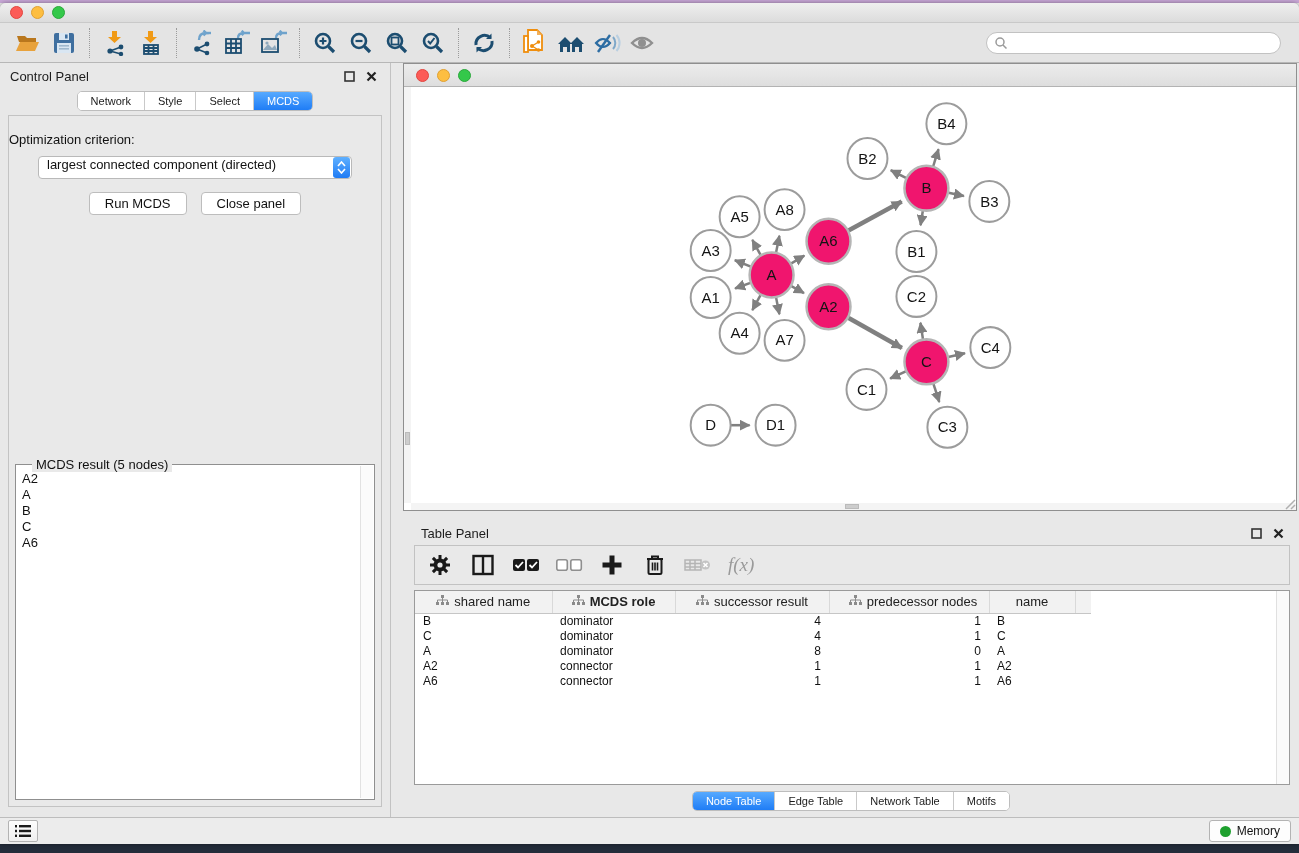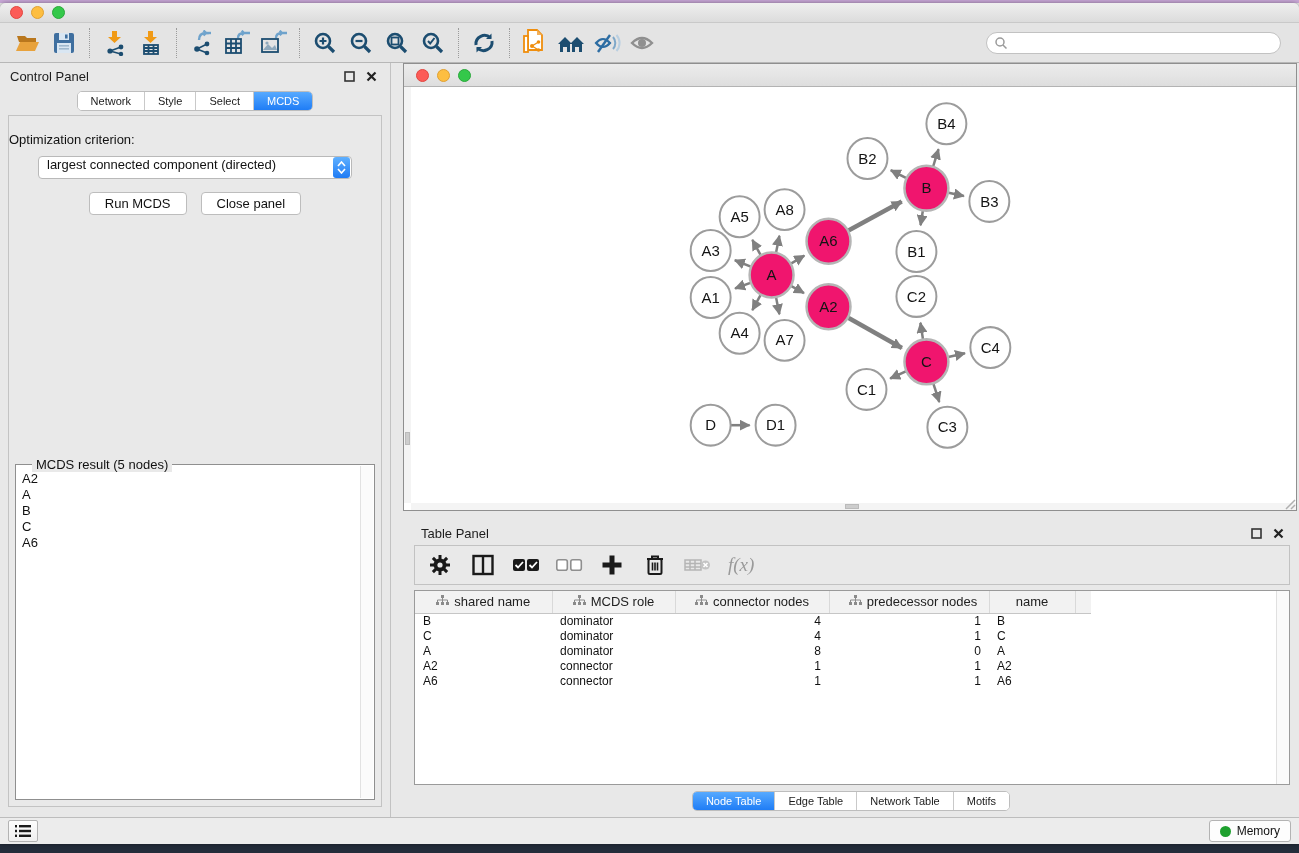--- a/index.html
+++ b/index.html
@@ -545,21 +545,21 @@
                             <rect x="5" y="0" width="3" height="3"></rect>
                             <rect x="0" y="7" width="3" height="3"></rect>
                             <rect x="5" y="7" width="3" height="3"></rect>
                             <rect x="10" y="7" width="3" height="3"></rect>
                           </g>
                           <path d="M6.5 3v2M1.5 7V5h10v2M6.5 5v2" stroke="#8a8a8a" stroke-width="1" fill="none"></path>
                         </svg></span>
                       <span>shared name</span>
                     </span>
                   </th>
-                  <th style="width: 123px;">
+                  <th style="width: 123px; font-weight: bold;">
                     <span class="th-inner">
                       <span><svg width="13" height="11" viewBox="0 0 13 11">
                           <g fill="#8a8a8a">
                             <rect x="5" y="0" width="3" height="3"></rect>
                             <rect x="0" y="7" width="3" height="3"></rect>
                             <rect x="5" y="7" width="3" height="3"></rect>
                             <rect x="10" y="7" width="3" height="3"></rect>
                           </g>
                           <path d="M6.5 3v2M1.5 7V5h10v2M6.5 5v2" stroke="#8a8a8a" stroke-width="1" fill="none"></path>
                         </svg></span>
@@ -570,21 +570,21 @@
                     <span class="th-inner">
                       <span><svg width="13" height="11" viewBox="0 0 13 11">
                           <g fill="#8a8a8a">
                             <rect x="5" y="0" width="3" height="3"></rect>
                             <rect x="0" y="7" width="3" height="3"></rect>
                             <rect x="5" y="7" width="3" height="3"></rect>
                             <rect x="10" y="7" width="3" height="3"></rect>
                           </g>
                           <path d="M6.5 3v2M1.5 7V5h10v2M6.5 5v2" stroke="#8a8a8a" stroke-width="1" fill="none"></path>
                         </svg></span>
-                      <span>connector nodes</span>
+                      <span>successor result</span>
                     </span>
                   </th>
                   <th style="width: 160px; padding-left: 8px;">
                     <span class="th-inner">
                       <span><svg width="13" height="11" viewBox="0 0 13 11">
                           <g fill="#8a8a8a">
                             <rect x="5" y="0" width="3" height="3"></rect>
                             <rect x="0" y="7" width="3" height="3"></rect>
                             <rect x="5" y="7" width="3" height="3"></rect>
                             <rect x="10" y="7" width="3" height="3"></rect>

